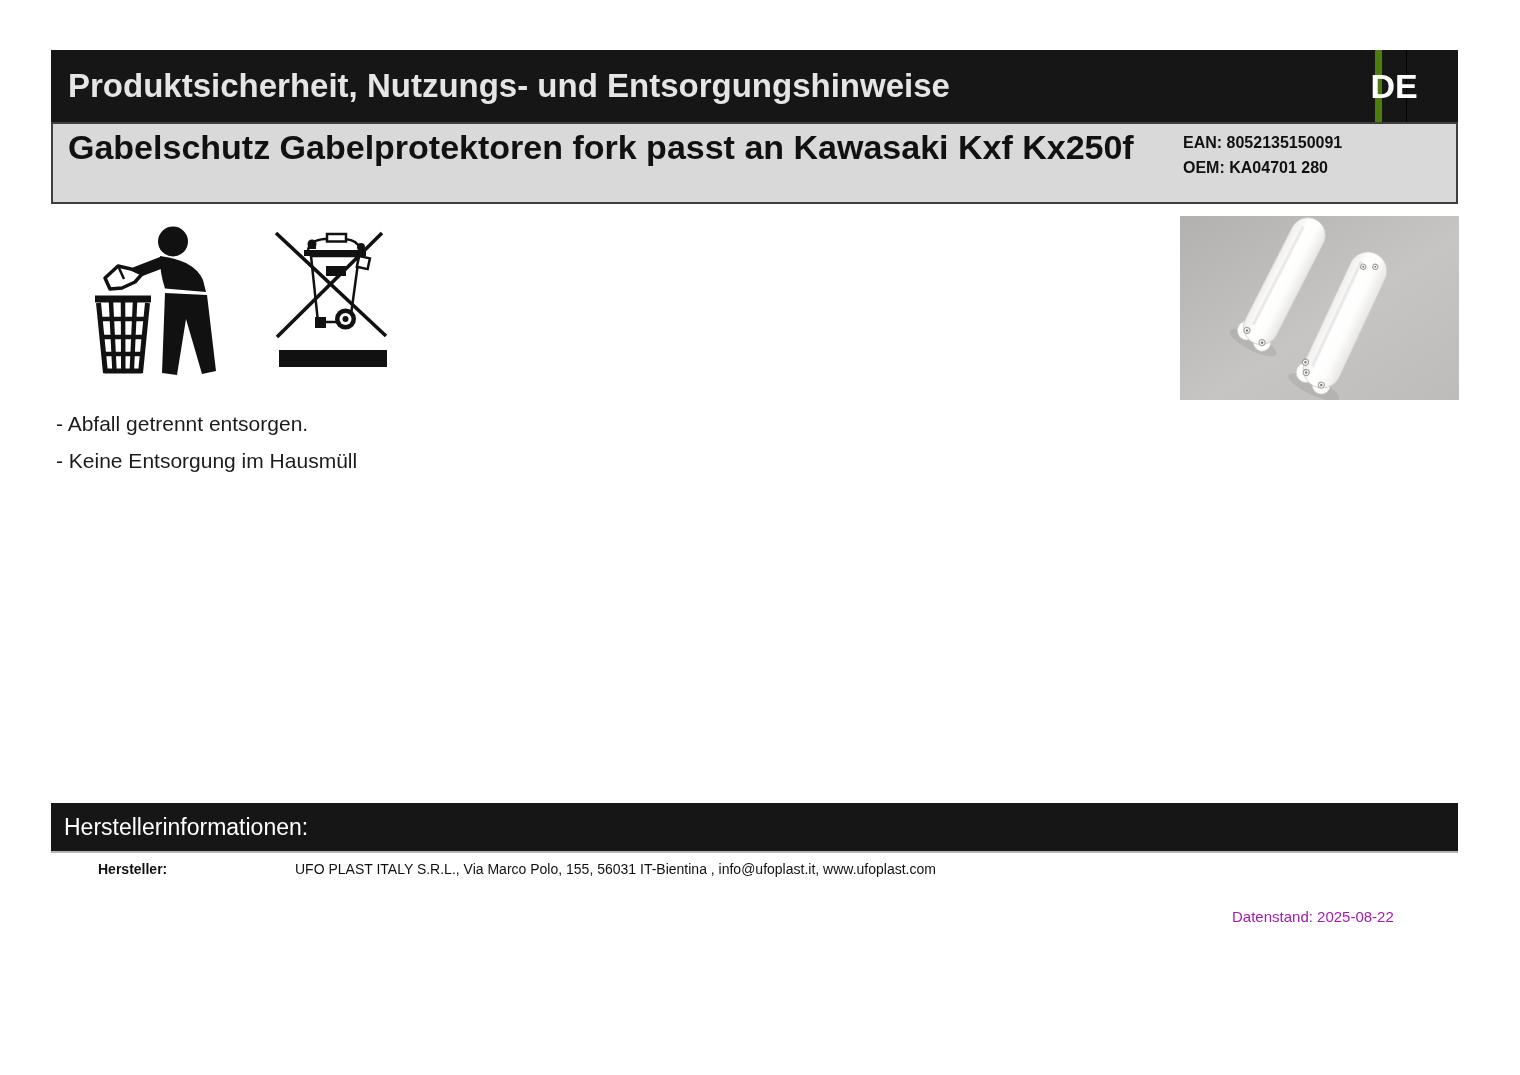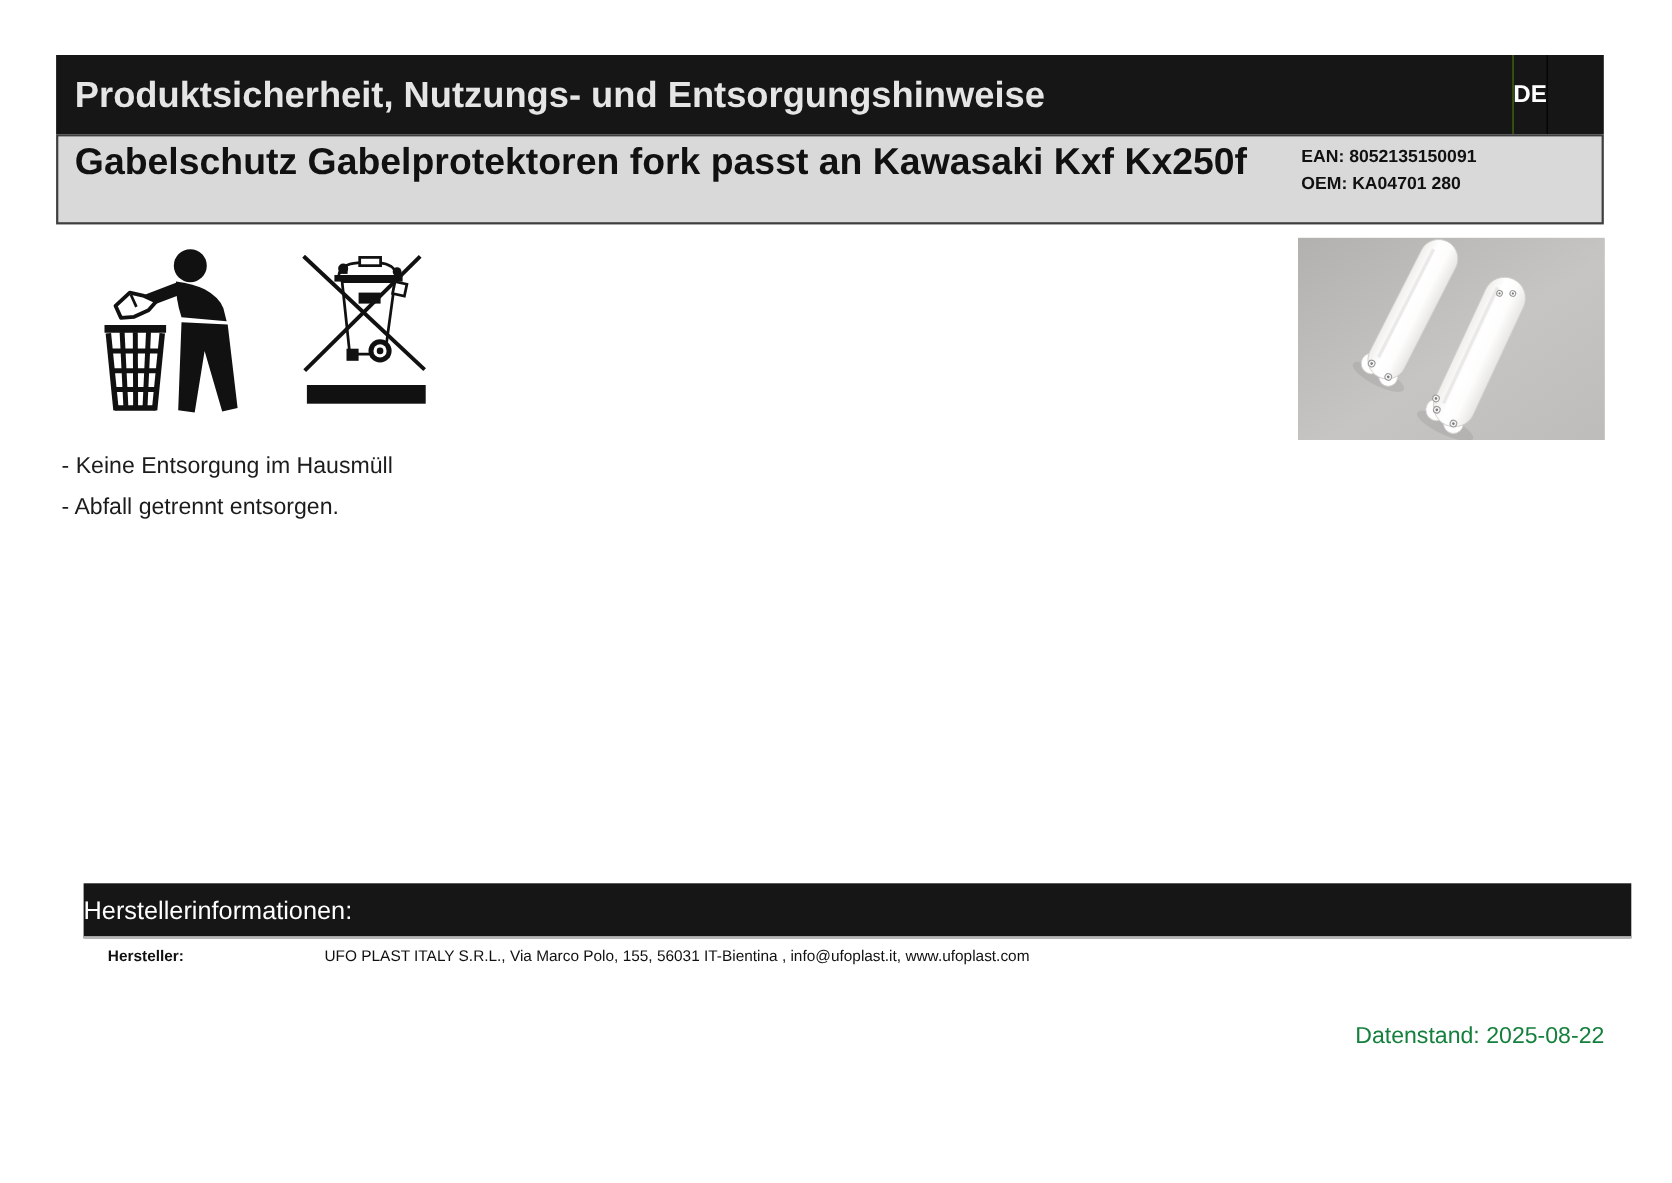--- a/index.html
+++ b/index.html
@@ -11,23 +11,23 @@
   .topbar{
     position:absolute;left:51px;top:50px;width:1407px;height:72px;
     background:#161616;display:flex;align-items:center;box-sizing:border-box;
   }
   .topbar .title{
     margin:0;padding-left:17px;color:#e5e5e5;font-size:33px;font-weight:bold;
     letter-spacing:0;white-space:nowrap;
   }
   .lang-cell{
     position:absolute;top:0;right:51px;width:32px;height:100%;
-    border-left:1px solid #4d7c0f;border-right:1px solid #000000;
+    border-left:7px solid #4d7c0f;border-right:1px solid #000000;
     display:flex;align-items:center;justify-content:center;
-    color:#ffffff;font-size:22px;font-weight:bold;box-sizing:border-box;
+    color:#ffffff;font-size:34px;font-weight:bold;box-sizing:border-box;
   }
   
   .subtitle-bar{
     position:absolute;left:51px;top:122px;width:1407px;height:82px;
     background:#d9d9d9;border:2px solid #3f3f3f;box-sizing:border-box;
   }
   .product-title{position:absolute;left:0;top:5px;font-weight:bold;font-size:34px;line-height:36px;color:#111;}
   .product-title .l1{padding-left:15px;white-space:nowrap;}
   .product-title .l2{padding-left:4px;white-space:nowrap;}
   .codes{position:absolute;left:1130px;top:6px;font-weight:bold;font-size:16px;line-height:25px;color:#111;}
@@ -36,29 +36,28 @@
   .icon-weee{position:absolute;left:270px;top:220px;width:130px;height:160px;}
   
   .photo{position:absolute;left:1180px;top:216px;width:279px;height:184px;}
   
   .notes{position:absolute;left:56px;top:405px;font-size:21px;line-height:37px;color:#1c1c1c;}
   .notes .note{white-space:nowrap;}
   
   .mfr-bar{
     position:absolute;left:51px;top:803px;width:1407px;height:50px;
     background:#161616;color:#ffffff;font-size:23px;font-weight:normal;
-    display:flex;align-items:center;box-sizing:border-box;
+    display:flex;align-items:center;padding-left:13px;box-sizing:border-box;
     border-bottom:2px solid #b5b5b5;
-    margin-left:25px;
   }
   .mfr-row{position:absolute;left:0;top:861px;width:100%;font-size:14px;color:#111;}
   .mfr-label{position:absolute;left:82px;top:0;font-weight:bold;white-space:nowrap;margin-left:16px;}
   .mfr-value{position:absolute;left:295px;top:0;white-space:nowrap;}
   
-  .datenstand{position:absolute;left:1232px;top:930px;font-size:21px;color:#15803d;white-space:nowrap;}
+  .datenstand{position:absolute;left:1232px;top:908px;font-size:15px;color:#a21caf;white-space:nowrap;}
 </style>
 </head>
 <body>
 
 <div class="page">
 
   <header class="topbar">
     <h1 class="title">Produktsicherheit, Nutzungs- und Entsorgungshinweise</h1>
     <div class="lang-cell">DE</div>
   </header>
@@ -177,22 +176,22 @@
       <circle cx="152" cy="168" r="3" fill="#f5f5f3" stroke="#9a9a98" stroke-width="1"></circle>
       <circle cx="152" cy="168" r="1.2" fill="#777775"></circle>
       <circle cx="171" cy="173" r="3" fill="#f5f5f3" stroke="#9a9a98" stroke-width="1"></circle>
       <circle cx="171" cy="173" r="1.2" fill="#777775"></circle>
       <circle cx="147" cy="159" r="3" fill="#f5f5f3" stroke="#9a9a98" stroke-width="1"></circle>
       <circle cx="147" cy="159" r="1.2" fill="#777775"></circle>
     </g>
   </svg>
 
   <div class="notes">
+    <div class="note">- Abfall getrennt entsorgen.</div>
     <div class="note">- Keine Entsorgung im Hausmüll</div>
-    <div class="note">- Abfall getrennt entsorgen.</div>
   </div>
 
   <div class="mfr-bar">
     <span>Herstellerinformationen:</span>
   </div>
   <div class="mfr-row">
     <span class="mfr-label">Hersteller:</span>
     <span class="mfr-value">UFO PLAST ITALY S.R.L., Via Marco Polo, 155, 56031 IT-Bientina , info@ufoplast.it, www.ufoplast.com</span>
   </div>
 

